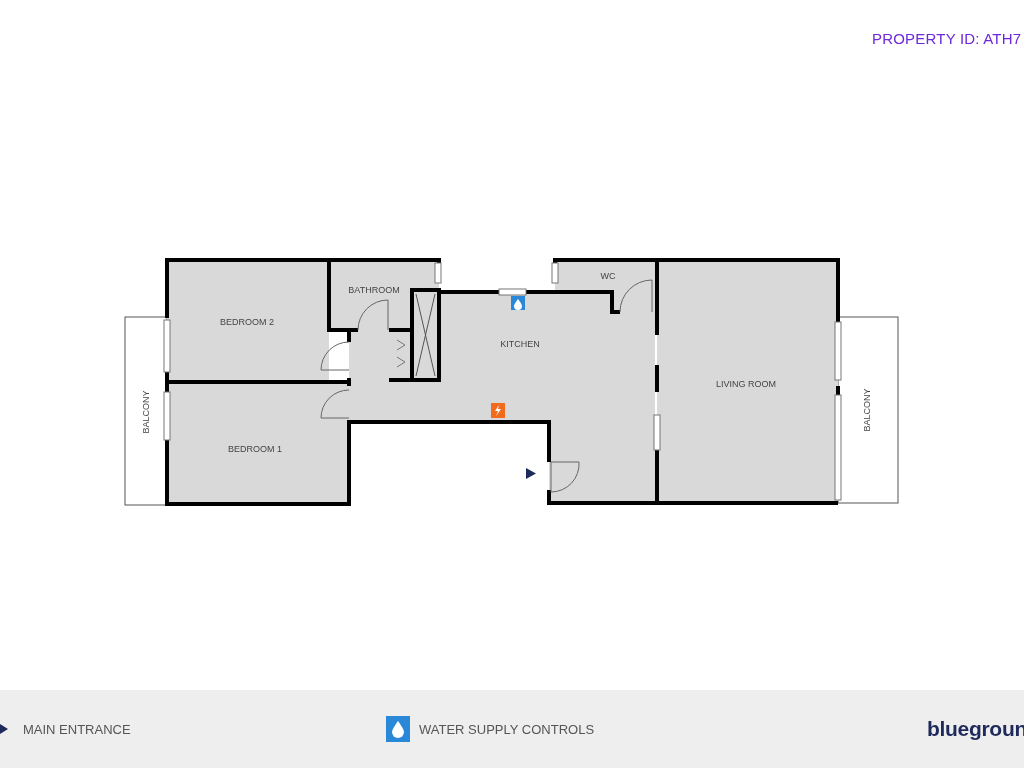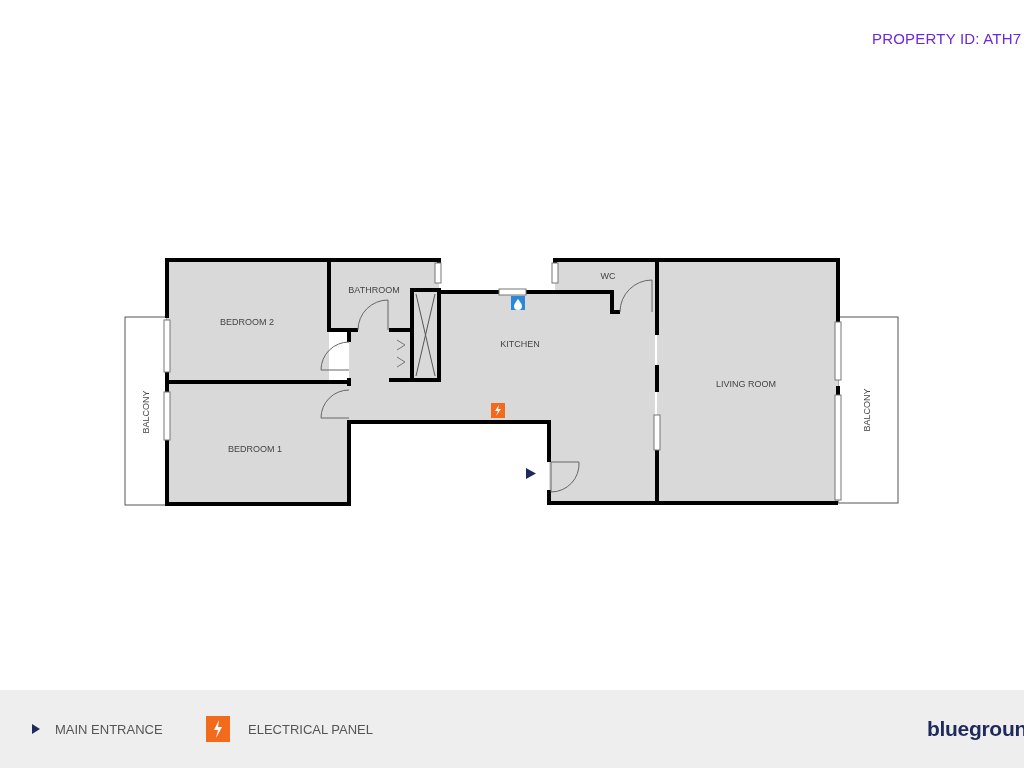--- a/index.html
+++ b/index.html
@@ -1,21 +1,21 @@
 <!DOCTYPE html>
 <html><head>
 <meta charset="utf-8">
 <style>
   html, body { margin: 0; padding: 0; }
   body { width: 1024px; height: 768px; position: relative; background: #ffffff; overflow: hidden; font-family: "Liberation Sans", sans-serif; }
   .prop-id { position: absolute; top: 30px; left: 872px; font-size: 15px; color: #6d28d9; white-space: nowrap; letter-spacing: 0.2px; }
   .plan { position: absolute; left: 0; top: 0; }
   .room-label { font-family: "Liberation Sans", sans-serif; font-size: 9px; fill: #444; }
   .footer { position: absolute; left: 0; top: 690px; width: 1024px; height: 78px; background: #eeeeee; }
-  .legend-item { position: absolute; top: 0; height: 78px; display: flex; align-items: center; margin-left: 32px; }
+  .legend-item { position: absolute; top: 0; height: 78px; display: flex; align-items: center; }
   .legend-text { font-size: 13px; color: #555; white-space: nowrap; }
   .lg-icon { width: 24px; height: 24px; margin-right: 18px; display: flex; align-items: center; justify-content: center; }
   .brand { position: absolute; left: 927px; top: 0; height: 78px; display: flex; align-items: center; font-size: 21px; font-weight: bold; color: #1f2a5c; white-space: nowrap; letter-spacing: -0.3px; }
 </style>
 </head>
 <body>
 
 <div class="prop-id">PROPERTY ID: ATH7</div>
 
 <svg class="plan" width="1024" height="690" viewBox="0 0 1024 690" xmlns="http://www.w3.org/2000/svg">
@@ -116,23 +116,23 @@
 
 <div class="footer">
   <div class="legend-item" style="left:0">
     <div class="lg-icon" style="width:10px;margin-right:13px;">
       <svg width="10" height="12" viewBox="0 0 10 12">
           <polygon points="0,1 0,11 8,6" fill="#1f2a5c"></polygon>
         </svg>
     </div>
     <span class="legend-text">MAIN ENTRANCE</span>
   </div>
-  <div class="legend-item" style="left:174px">
-    <div class="lg-icon">
+  <div class="legend-item" style="left:386px">
+    <div class="lg-icon" style="margin-right:9px;">
       <svg width="24" height="26" viewBox="0 0 24 26">
-          <rect width="24" height="26" fill="#f26b1d"></rect>
-          <path d="M13,4 L8,14 L12,14 L10,22 L16,11 L12,11 Z" fill="#fff"></path>
+          <rect width="24" height="26" fill="#2a88d8"></rect>
+          <path d="M12,5 C12,5 6,13 6,16 A6,6 0 0 0 18,16 C18,13 12,5 12,5 Z" fill="#fff"></path>
         </svg>
     </div>
-    <span class="legend-text">ELECTRICAL PANEL</span>
+    <span class="legend-text">WATER SUPPLY CONTROLS</span>
   </div>
   <div class="brand">bluegroun</div>
 </div>
 
 </body></html>

